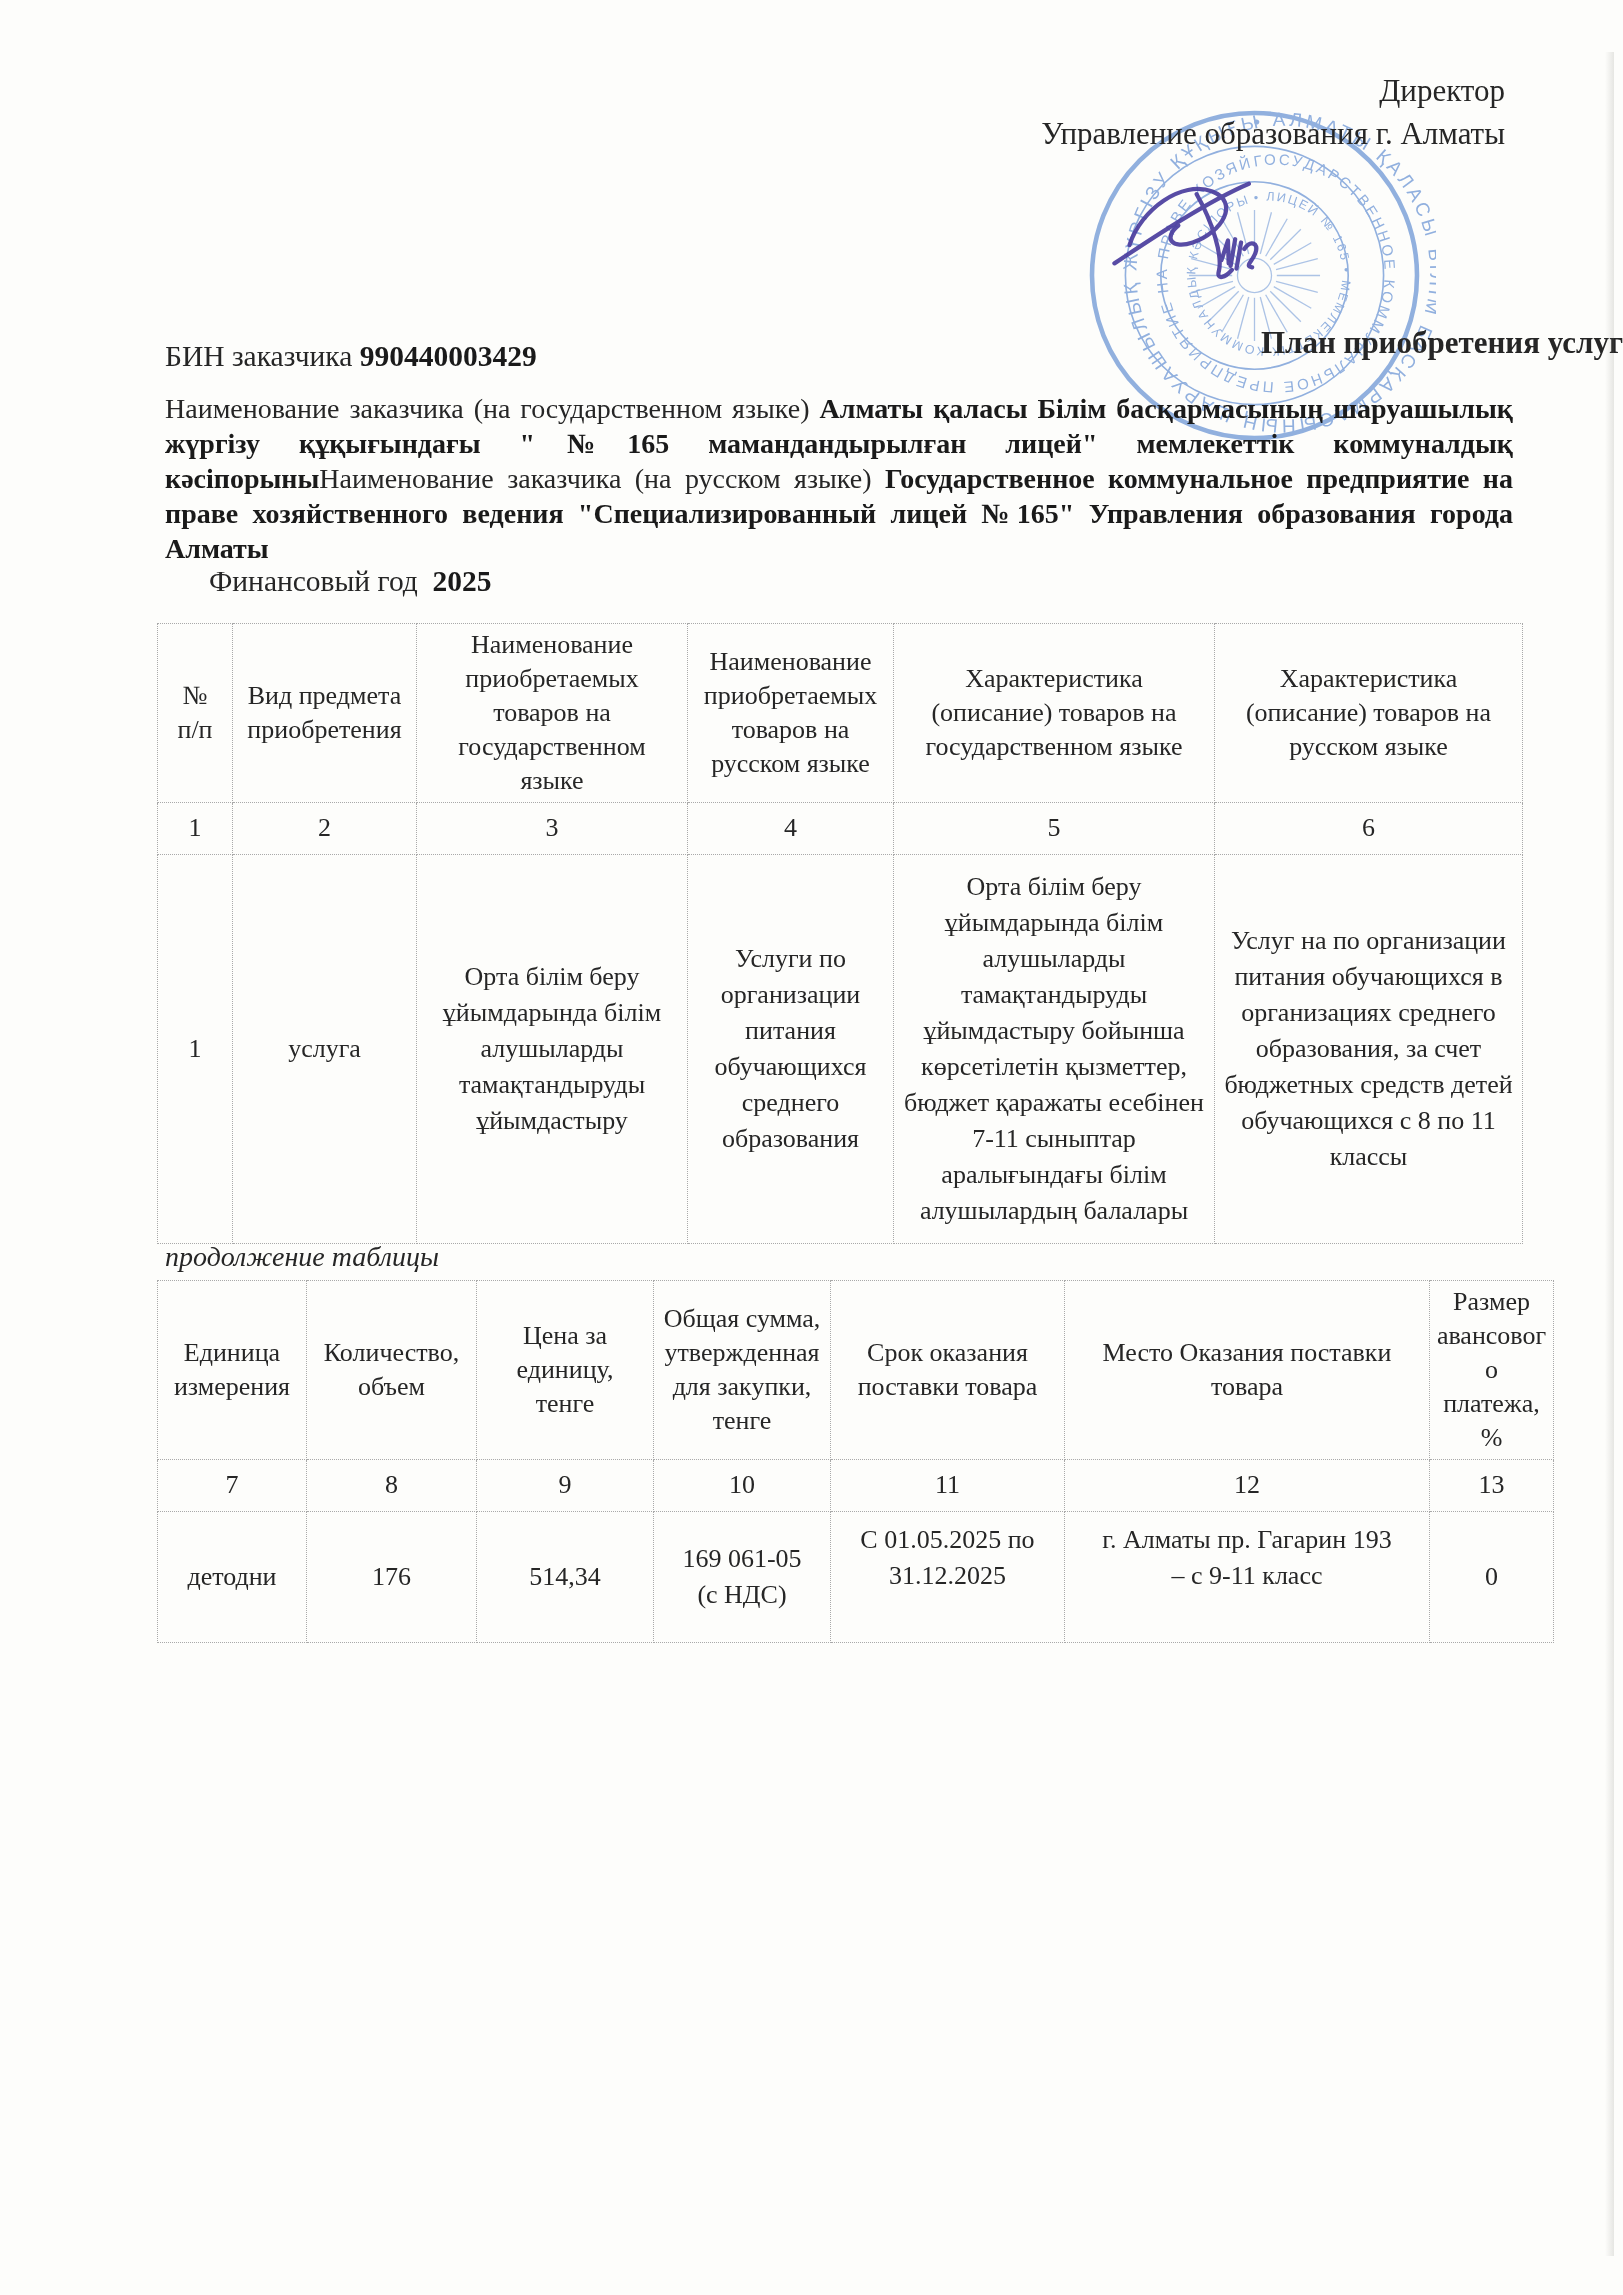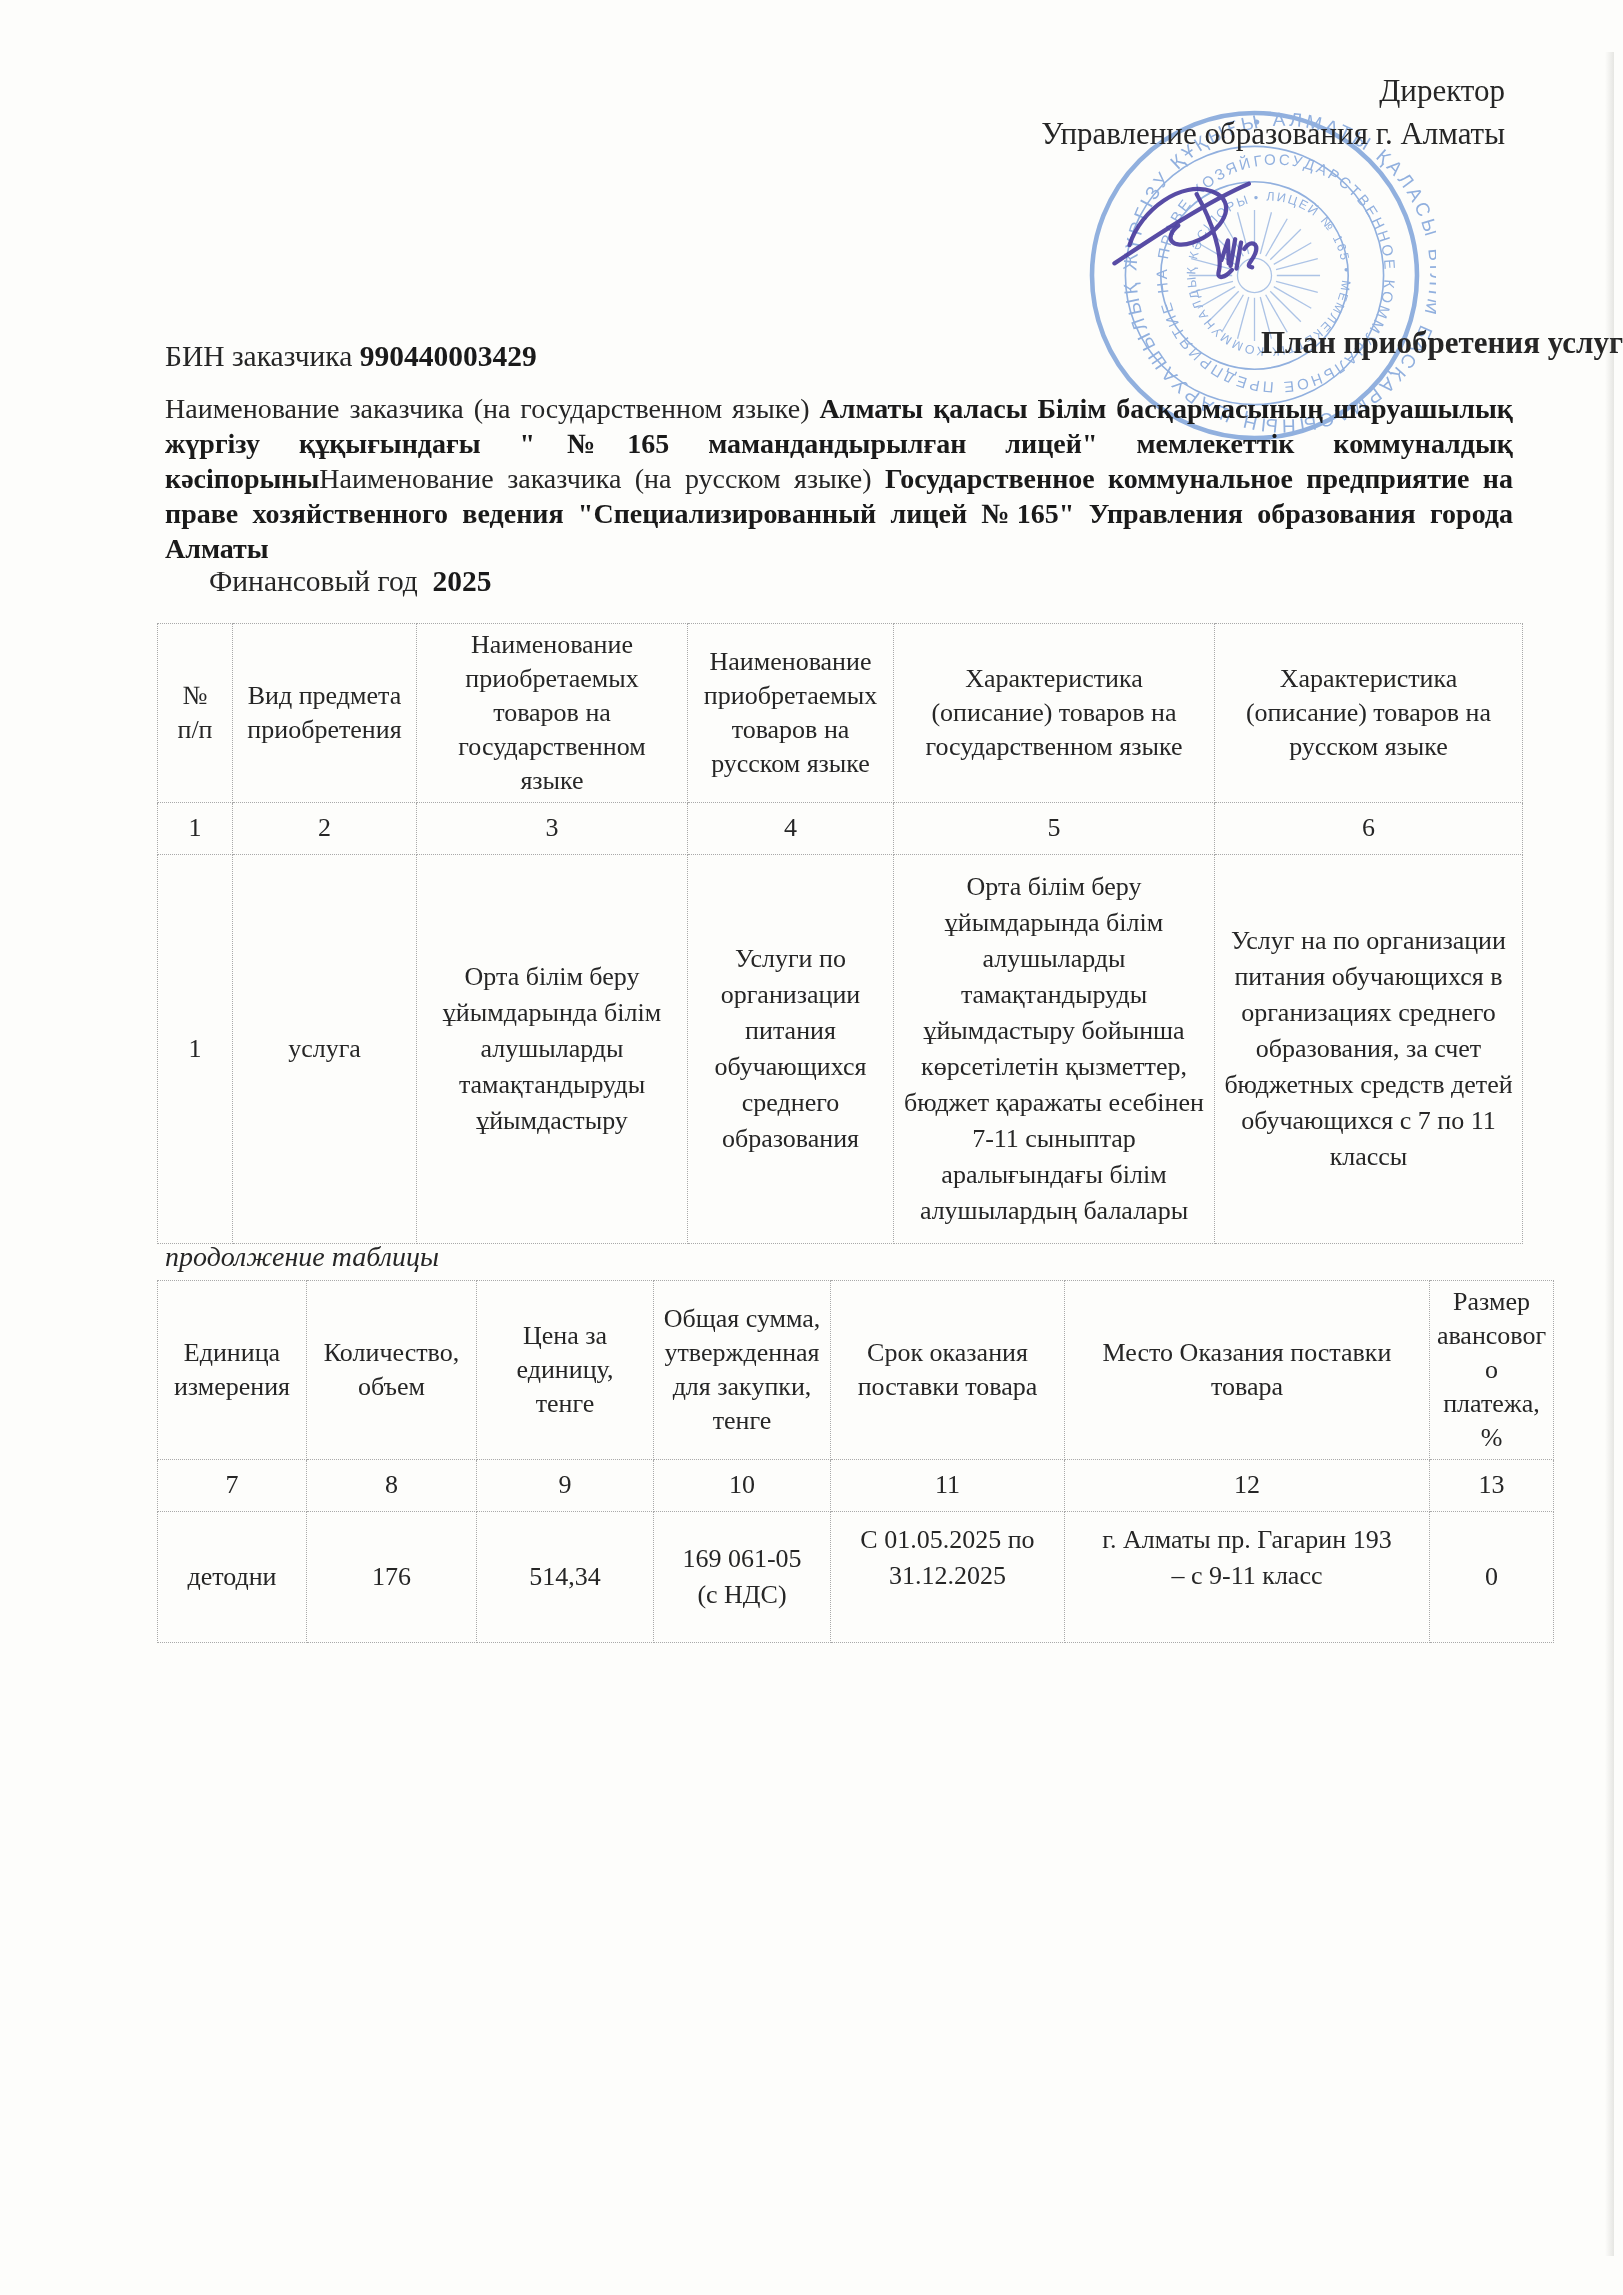--- a/index.html
+++ b/index.html
@@ -185,21 +185,21 @@
 көрсетілетін қызметтер,
 бюджет қаражаты есебінен
 7-11 сыныптар
 аралығындағы білім
 алушылардың балалары</td>
       <td>Услуг на по организации
 питания обучающихся в
 организациях среднего
 образования, за счет
 бюджетных средств детей
-обучающихся с 7 по 11
+обучающихся с 8 по 11
 классы</td>
     </tr>
   </tbody>
     </table>
 
   <div class="cont">продолжение таблицы</div>
 
   <table class="t2">
     <colgroup>
       <col style="width:149px">

